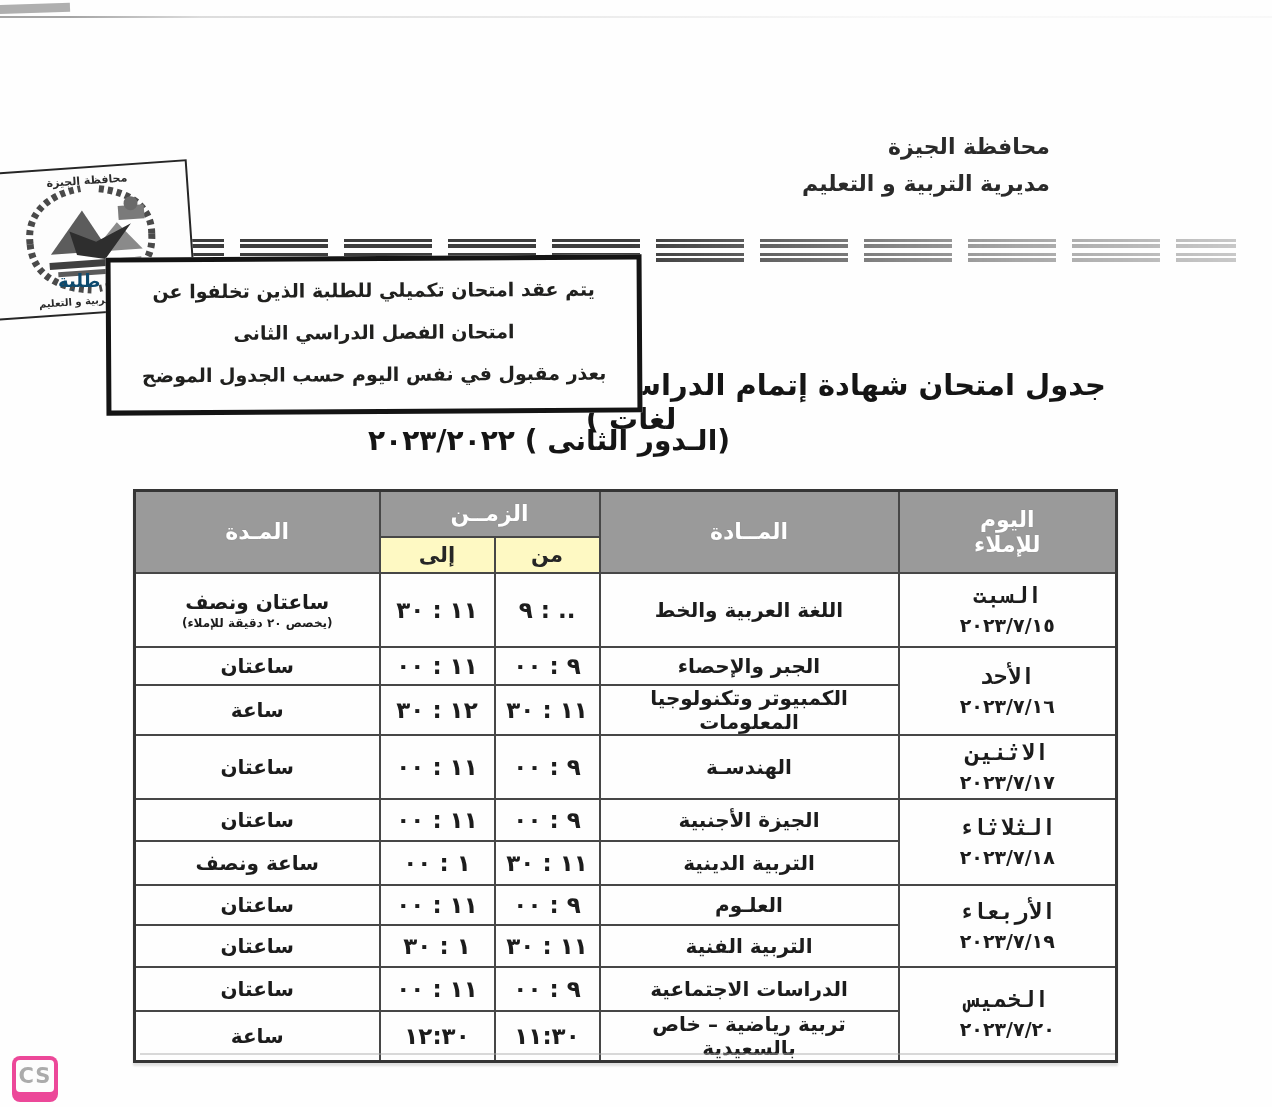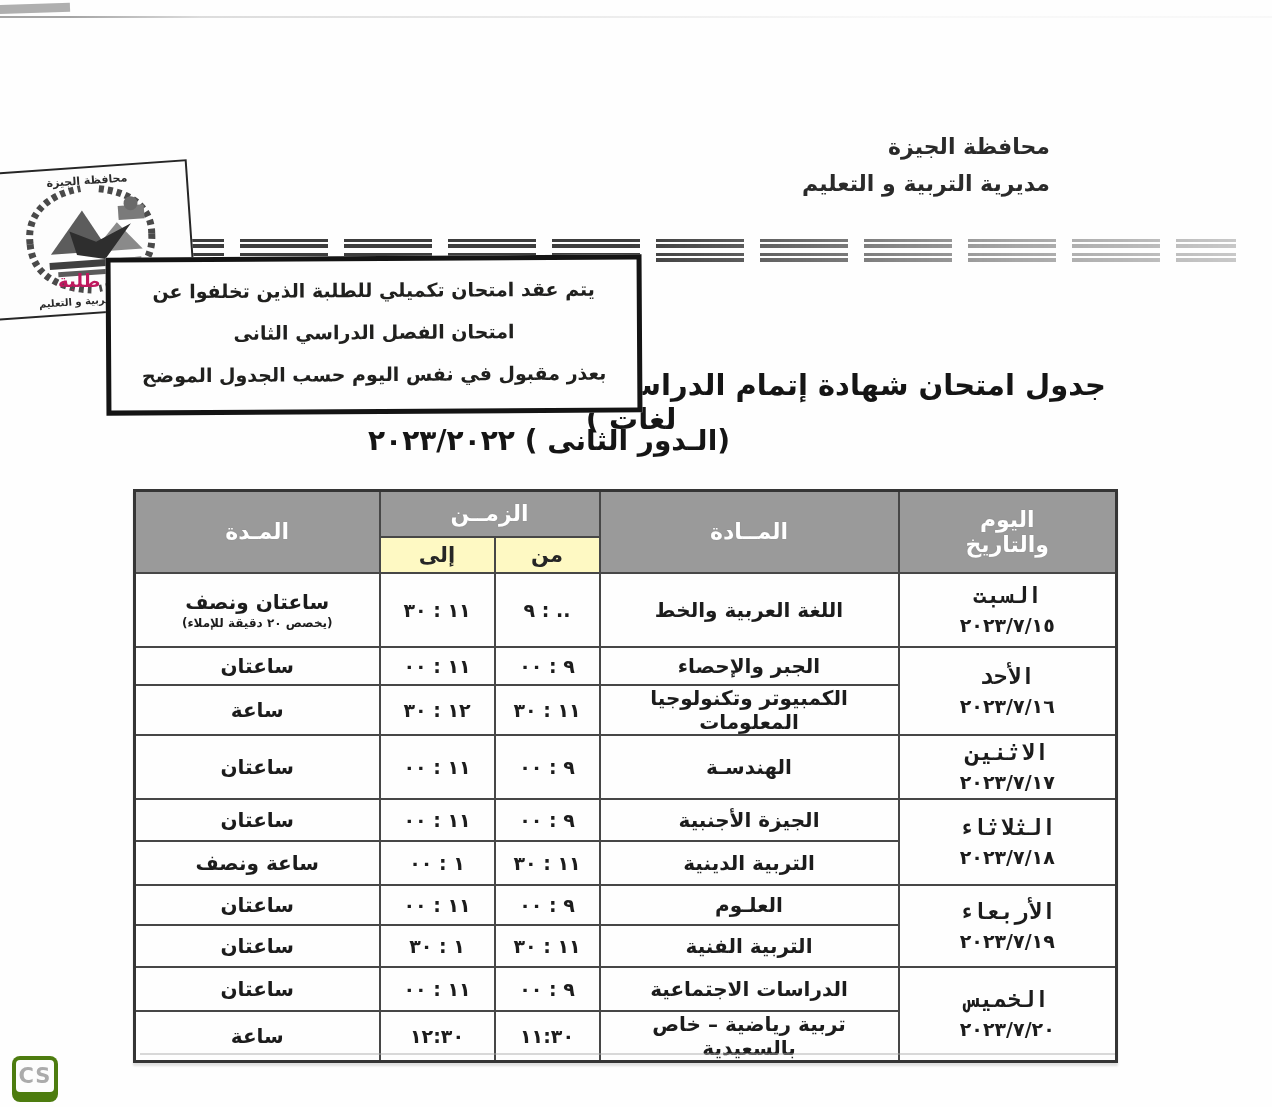--- a/index.html
+++ b/index.html
@@ -14,21 +14,21 @@
   }
   
   .scan-top-line{position:absolute;top:16px;left:0;width:100%;height:2px;
     background:linear-gradient(90deg,rgba(90,90,90,.55) 0 70px,rgba(120,120,120,.25) 200px,rgba(150,150,150,.06) 70%);}
   .scan-top-blob{position:absolute;top:4px;left:-8px;width:78px;height:9px;background:#6d6d6d;opacity:.55;transform:rotate(-2deg);}
   .scan-bottom-line{position:absolute;top:1053px;left:140px;width:975px;height:2px;background:#aaa;opacity:.45;}
   
   .emblem{position:absolute;left:-10px;top:166px;width:198px;height:144px;
     border:2.5px solid #262626;background:#fdfdfd;transform:rotate(-4deg);z-index:1;}
   .emblem svg{width:100%;height:100%;}
-  .stamp-word{position:absolute;left:58px;top:270px;z-index:1;font-weight:bold;font-size:18px;color:#be185d;}
+  .stamp-word{position:absolute;left:58px;top:270px;z-index:1;font-weight:bold;font-size:18px;color:#0c4a6e;}
   
   .org-header{position:absolute;top:128px;right:222px;text-align:right;direction:rtl;
     font-weight:bold;font-size:22px;line-height:37px;color:#2a2a2a;letter-spacing:.5px;}
   
   .separator{position:absolute;left:136px;top:239px;width:1100px;
     -webkit-mask-image:linear-gradient(90deg,#000 0 45%,rgba(0,0,0,.45) 80%,rgba(0,0,0,.28) 100%);
             mask-image:linear-gradient(90deg,#000 0 45%,rgba(0,0,0,.45) 80%,rgba(0,0,0,.28) 100%);}
   .sep-band{height:9px;margin-bottom:5px;
     background:
       linear-gradient(180deg,rgba(255,255,255,0) 0 3px,#fefefe 3px 5.5px,rgba(255,255,255,0) 5.5px 9px),
@@ -48,27 +48,27 @@
     border-collapse:collapse;table-layout:fixed;direction:rtl;
     border:3px solid #353535;background:#fefefe;
     box-shadow:0 3px 2px rgba(0,0,0,.12);}
   table.schedule th,table.schedule td{border:2px solid #474747;padding:0 6px;text-align:center;vertical-align:middle;}
   th.gray{background:#9a9a9a;color:#fff;font-size:22px;font-weight:bold;text-shadow:0 0 1px #777;}
   th.sub{background:#fef9c3;color:#262626;font-size:21px;font-weight:bold;}
   td.day{font-weight:bold;}
   .day-name{display:block;font-size:23px;line-height:30px;font-family:Liberation Mono, monospace;}
   .day-date{display:block;font-size:19px;line-height:26px;letter-spacing:3px;direction:ltr;unicode-bidi:isolate;text-align:center;}
   td.subject{font-size:20px;font-weight:600;}
-  td.time{font-size:19px;font-weight:600;}
+  td.time{font-size:23px;font-weight:600;}
   td.time .ltr{direction:ltr;unicode-bidi:isolate;letter-spacing:2px;}
   td.duration{font-size:20px;font-weight:600;}
   .duration-note{display:block;font-size:12px;font-weight:600;margin-top:2px;}
   
   .footer{position:absolute;left:12px;top:1056px;display:flex;align-items:center;gap:12px;}
-  .cs-logo{width:46px;height:46px;border-radius:8px;background:#4d7c0f;position:relative;}
+  .cs-logo{width:46px;height:46px;border-radius:8px;background:#ec4899;position:relative;}
   .cs-logo .inner{position:absolute;left:4px;right:4px;top:4px;bottom:10px;background:#fdfdfd;border-radius:4px;
     display:flex;align-items:center;justify-content:center;font-weight:800;font-size:21px;color:#ababab;letter-spacing:1px;}
   .footer-caption{direction:rtl;font-size:21px;color:#c3c3c3;letter-spacing:.5px;}
 </style>
 </head>
 <body>
 
 <div class="page">
 
   <div class="scan-top-blob"></div>
@@ -120,21 +120,21 @@
       <col style="width:218px">
         <col style="width:299px">
         <col style="width:105px">
         <col style="width:115px">
         <col style="width:245px">
     </colgroup>
     <thead>
       <tr style="height:46px">
         <th class="gray" rowspan="2">
           <span style="display:block">اليوم</span>
-          <span style="display:block">والتاريخ</span>
+          <span style="display:block">للإملاء</span>
         </th>
         <th class="gray" rowspan="2">المــادة</th>
         <th class="gray" colspan="2">الزمــن</th>
         <th class="gray" rowspan="2">المـدة</th>
       </tr>
       <tr style="height:36px">
         <th class="sub">من</th>
         <th class="sub">إلى</th>
       </tr>
     </thead>

